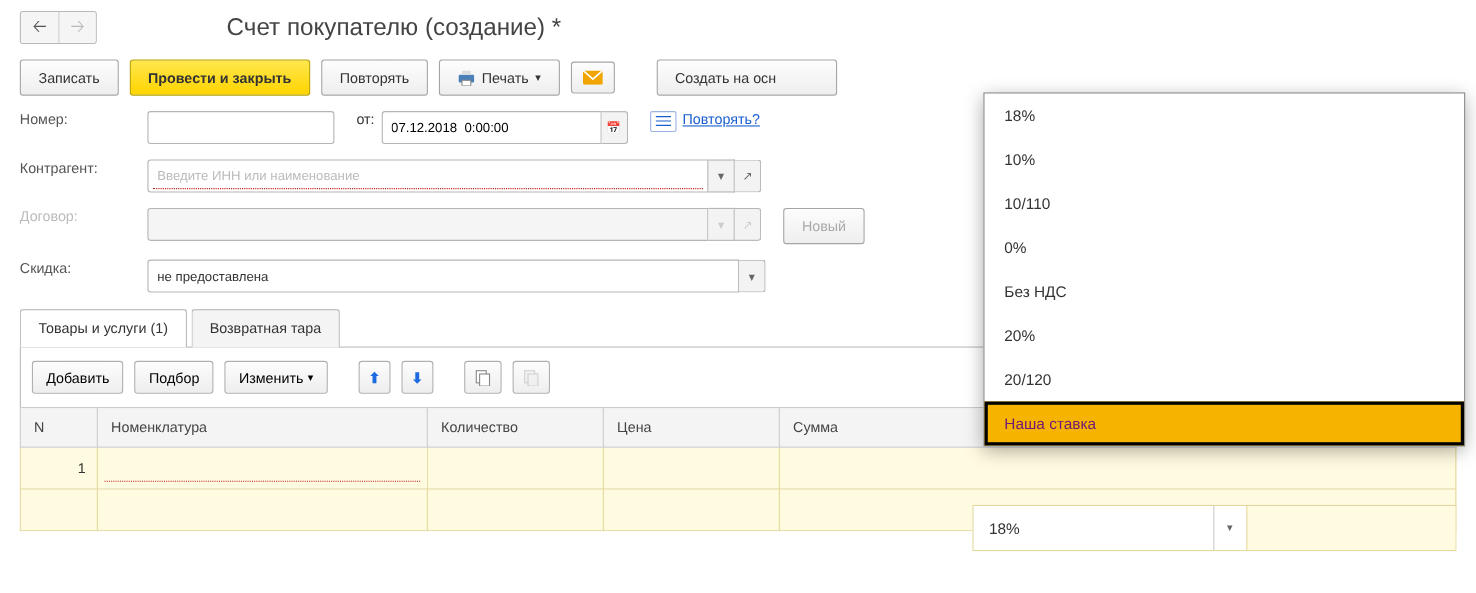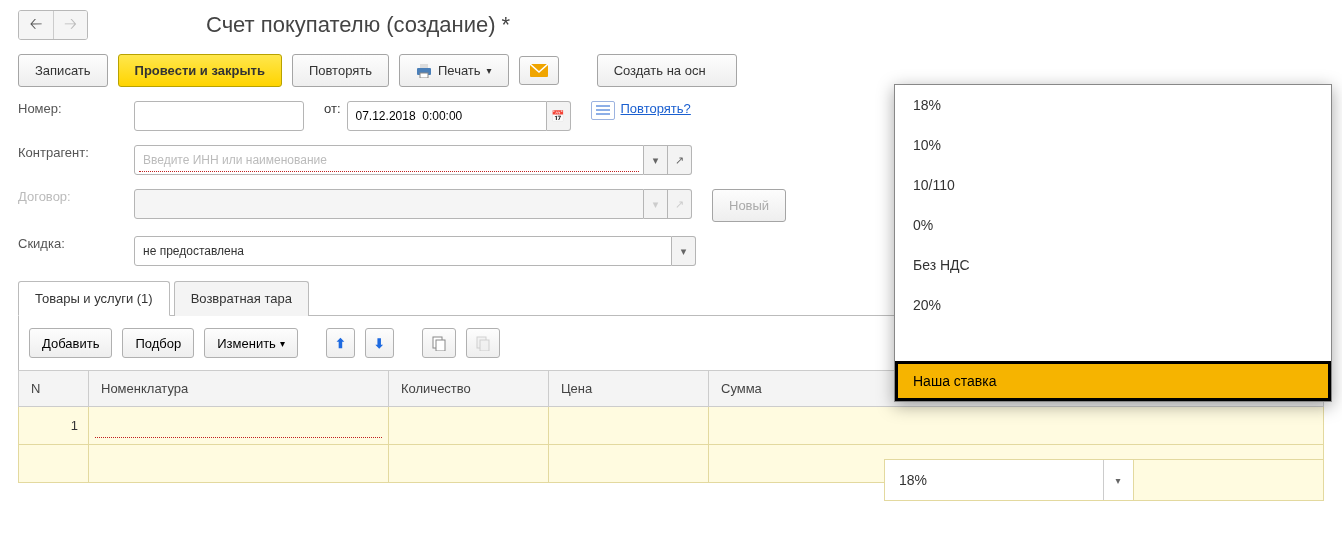--- a/index.html
+++ b/index.html
@@ -196,22 +196,21 @@
   .dropdown-overlay .item {
     padding: 12px 18px;
     cursor:pointer;
     font-size: 14px;
   }
   .dropdown-overlay .item.highlight {
     background: #f6b400;
     outline: 3px solid #000;
     outline-offset: -3px;
     font-weight: normal;
-    color:#000000;
-    margin-top:36px;
+    color:#701a75;
   }
   .vat-cell {
     position:absolute;
     top: 459px;
     left: 884px;
     width: 440px;
     height: 42px;
     display:flex;
     align-items:center;
     border: 1px solid #e3d99f;
@@ -266,21 +265,21 @@
   </button>
   <button class="btn btn-icon">
     <span>
       <svg width="18" height="13">
           <rect width="18" height="13" fill="#f0a500" rx="1"></rect>
           <polyline points="0,0 9,8 18,0" fill="none" stroke="#fff" stroke-width="1.5"></polyline>
         </svg>
     </span>
   </button>
   <div style="width:18px;"></div>
-  <button class="btn" style="width:140px; overflow:hidden;">Создать на осн</button>
+  <button class="btn" style="width:164px; overflow:hidden;">Создать на осн</button>
 </div>
 
 <div class="form-area">
   <div class="form-row">
     <div class="form-label">Номер:</div>
     <input class="input field-number" style="">
     <div style="width:8px"></div>
     <div>от:</div>
     <div class="field-combo">
       <input class="input field-date" style="border-radius: 3px 0px 0px 3px;" value="07.12.2018  0:00:00">
@@ -402,14 +401,15 @@
   <div style="flex:1; background:#fffbe0; height:100%; border-left:1px solid #e3d99f;"></div>
 </div>
 
 <div class="dropdown-overlay" id="vat-dd">
     <div class="item">18%</div>
     <div class="item">10%</div>
     <div class="item">10/110</div>
     <div class="item">0%</div>
     <div class="item">Без НДС</div>
     <div class="item">20%</div>
+    <div class="item">20/120</div>
     <div class="item highlight">Наша ставка</div>
   </div>
 
 </body></html>

